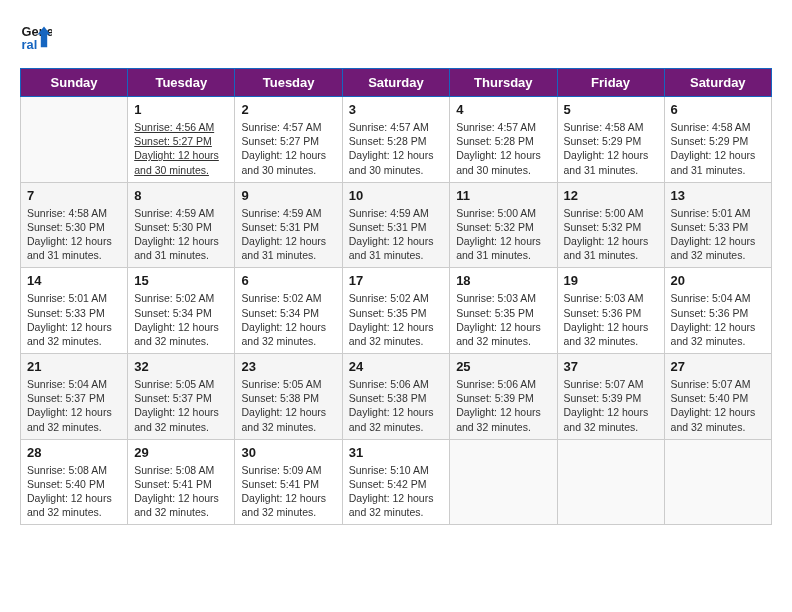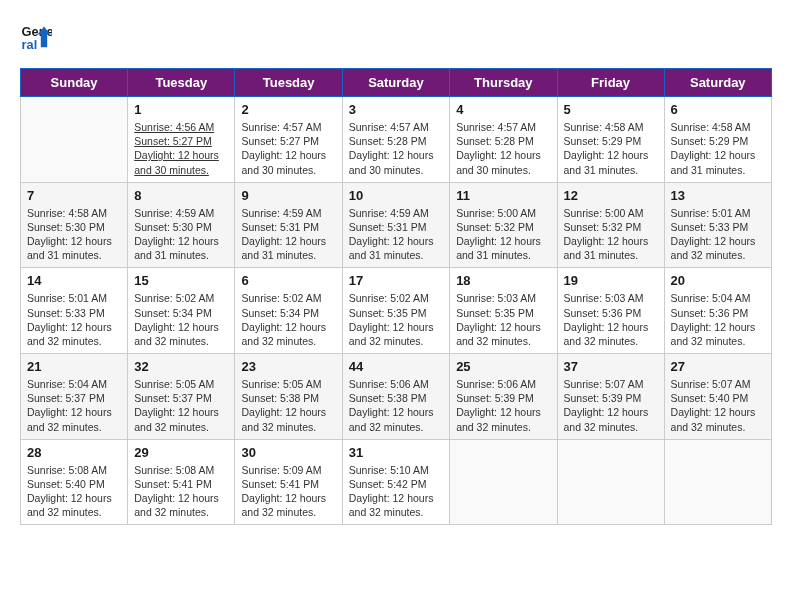--- a/index.html
+++ b/index.html
@@ -274,21 +274,21 @@
 and 32 minutes.</div>
         </td>
         <td>
           <div class="day-number">23</div>
           <div class="day-info" style="white-space: pre-line;">Sunrise: 5:05 AM
 Sunset: 5:38 PM
 Daylight: 12 hours
 and 32 minutes.</div>
         </td>
         <td>
-          <div class="day-number">44</div>
+          <div class="day-number">24</div>
           <div class="day-info" style="white-space: pre-line;">Sunrise: 5:06 AM
 Sunset: 5:38 PM
 Daylight: 12 hours
 and 32 minutes.</div>
         </td>
         <td>
           <div class="day-number">25</div>
           <div class="day-info" style="white-space: pre-line;">Sunrise: 5:06 AM
 Sunset: 5:39 PM
 Daylight: 12 hours

